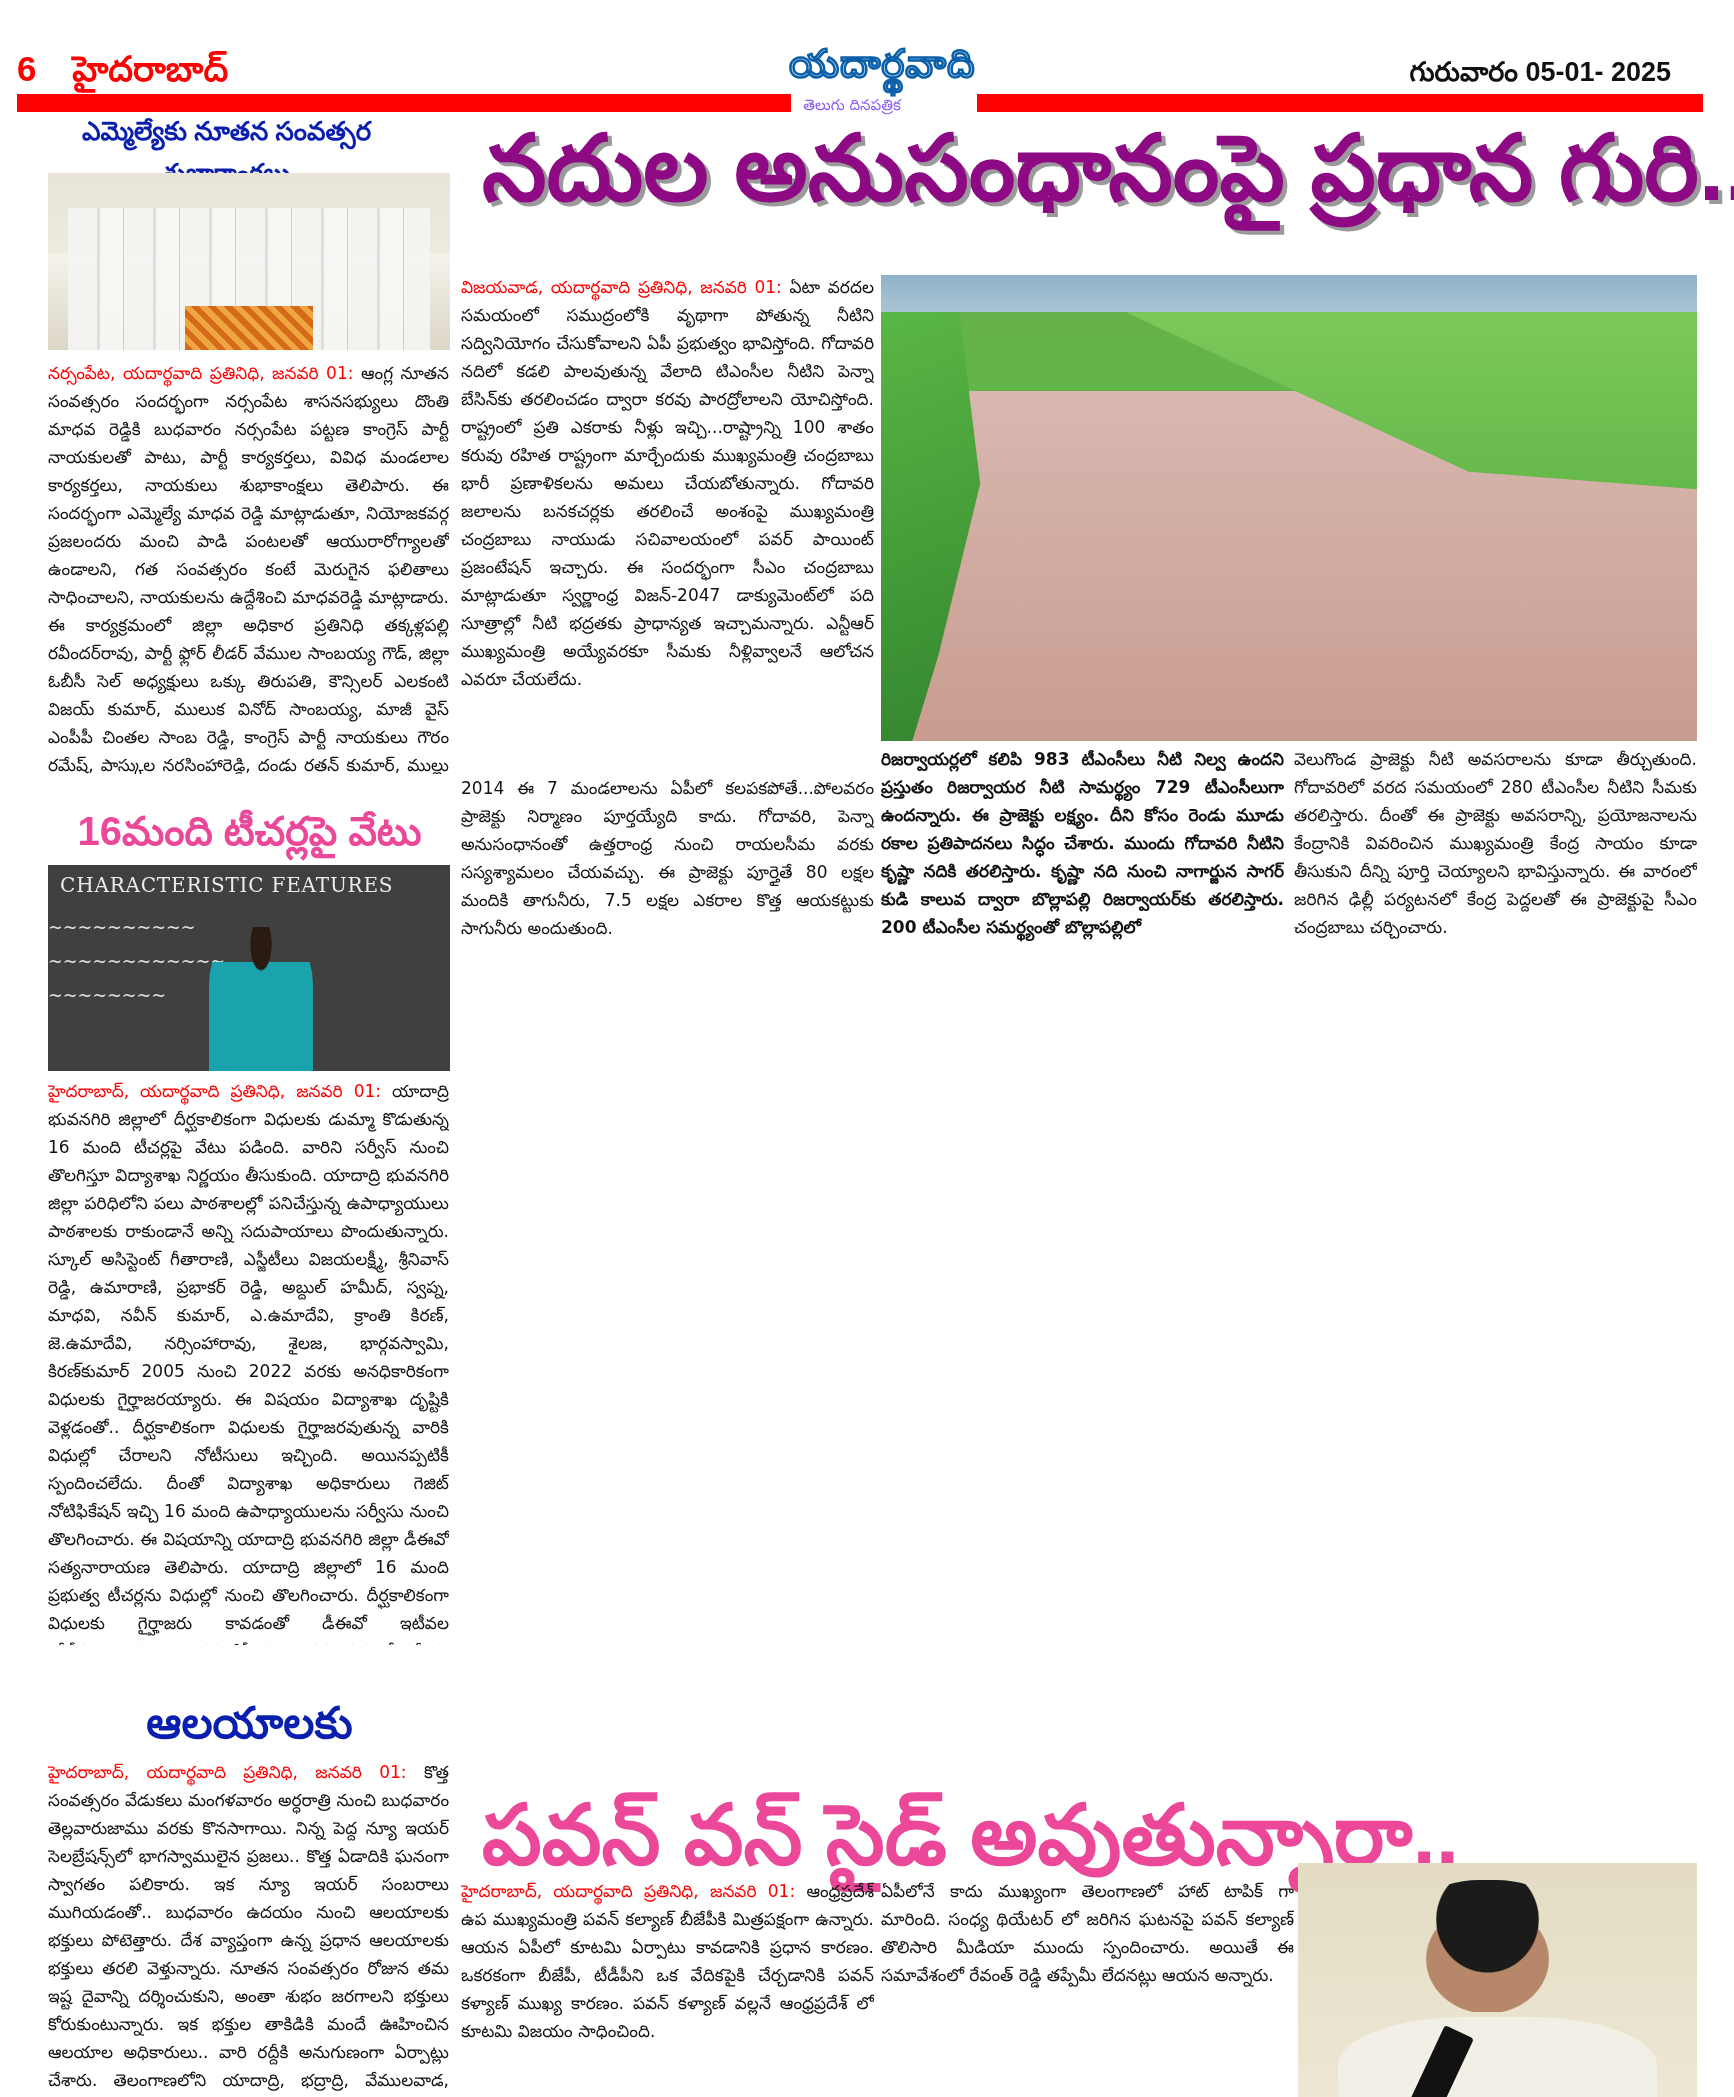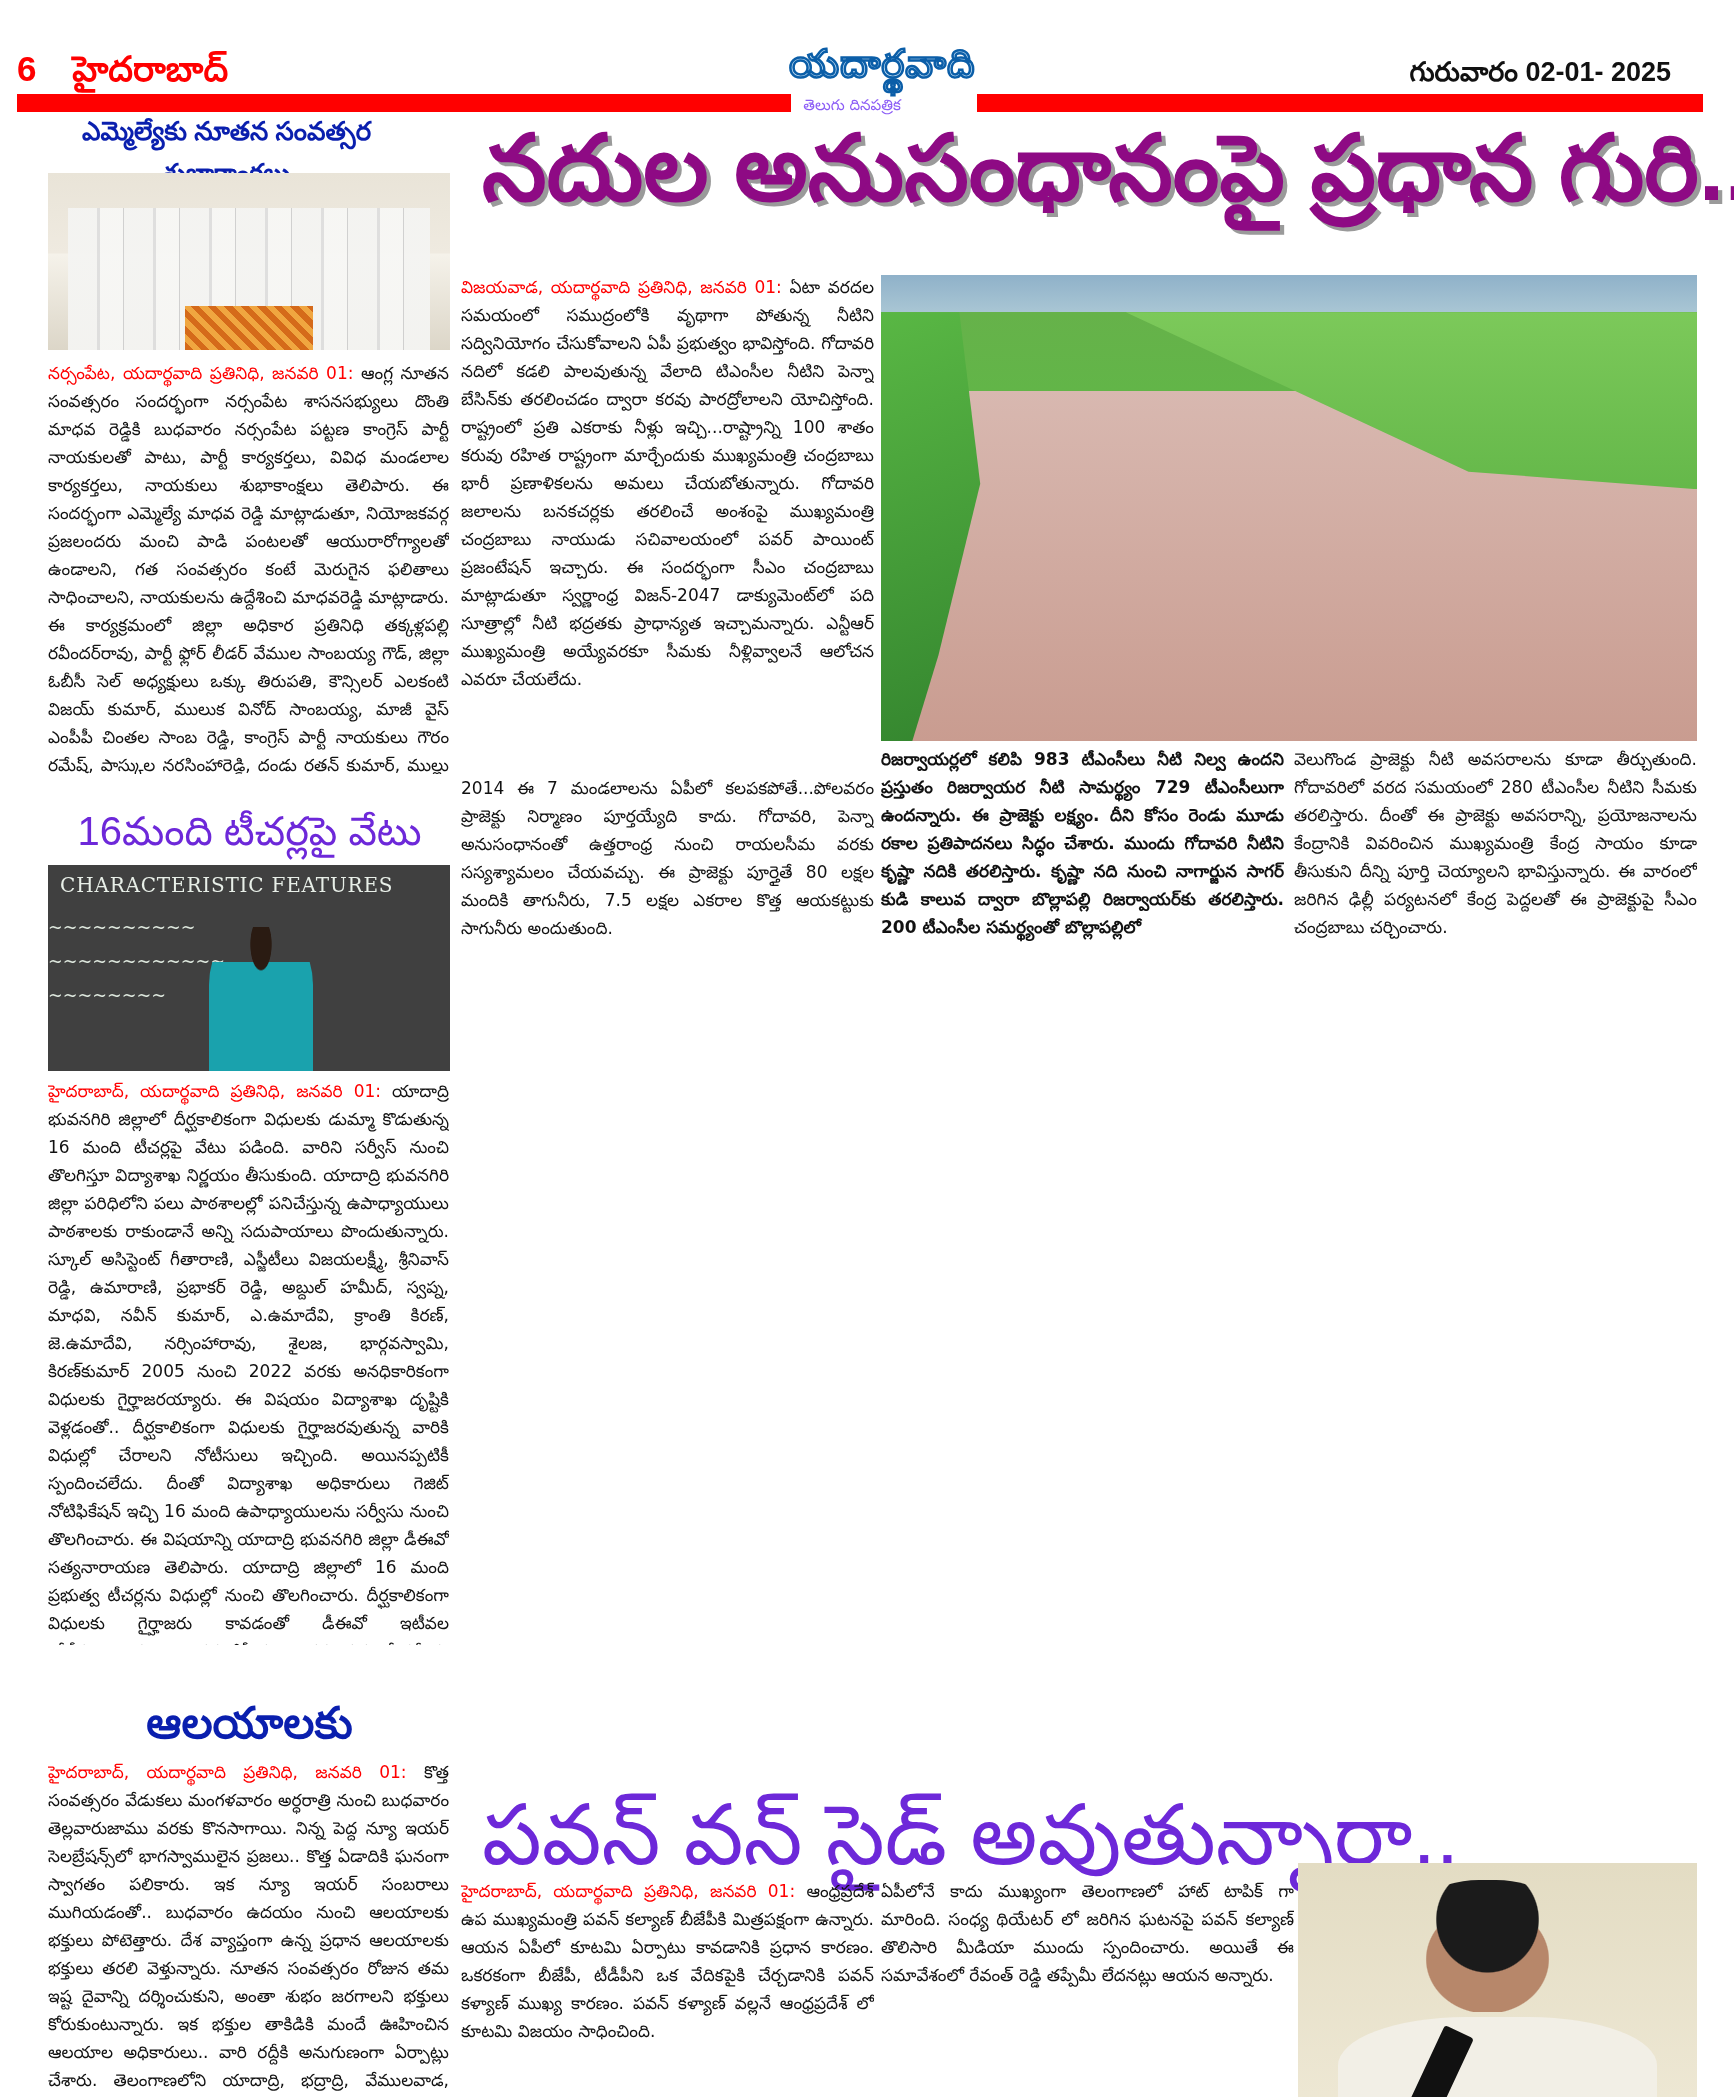--- a/index.html
+++ b/index.html
@@ -8,21 +8,21 @@
   .redbar{background:#ff0000;height:17.6px;}
   .pageno{left:17px;top:49px;font-size:35px;font-weight:bold;color:#ff0000;font-family:"Liberation Sans",sans-serif;}
   .logo{left:789px;top:42px;width:126px;text-align:center;}
   .logo-main{font-size:39px;font-weight:bold;color:#1f86d0;letter-spacing:0.8px;font-family:"Liberation Sans",sans-serif;
     -webkit-text-stroke:1.3px #0b5ea8;color:#cfe8fa;text-align:right;}
   .logo-sub{font-size:15px;color:#8b5cf6;text-align:center;}
   .dateline{right:63px;top:57px;font-size:27px;font-weight:bold;color:#111;font-family:"Liberation Sans",sans-serif;}
   .body-text{font-size:17px;line-height:28px;text-align:justify;font-family:"DejaVu Sans",sans-serif;color:#111;}
   .dateline-red{color:#ff0000;}
   .hl-blue{color:#0a1fae;font-weight:bold;text-align:center;font-family:"Liberation Sans",sans-serif;}
-  .hl-red{color:#6d28d9;font-weight:normal;text-align:center;font-family:"Liberation Sans",sans-serif;}
+  .hl-red{color:#ec4899;font-weight:bold;text-align:center;font-family:"Liberation Sans",sans-serif;}
   .hl-purple{color:#8e0a84;font-weight:bold;font-family:"Liberation Sans",sans-serif;text-shadow:4.2px 4.2px 0 #9a9a9a;}
   .photo{overflow:hidden;}
   
   .ph-group{background:linear-gradient(180deg,#e9e4d8 0%,#efeae0 45%,#f5f2ea 46%,#dcd6c8 100%);}
   .ph-group .table{position:absolute;left:34%;bottom:0;width:32%;height:25%;background:repeating-linear-gradient(45deg,#d56a1a 0 5.9px,#f0a640 5.9px 11.7px);}
   .ph-group .people{position:absolute;left:5%;right:5%;top:20%;bottom:0;
     background:repeating-linear-gradient(90deg,#f4f4f2 0 29px,#dedede 29px 32px,#f7f7f5 32px 55px,#cfcfcf 55px 56px);opacity:.95;}
   .ph-board{background:#404040;}
   .ph-board .chalk{position:absolute;left:3%;top:4%;color:#e8efe8;font-family:"DejaVu Serif",serif;font-size:20px;letter-spacing:0.8px;}
   .ph-board .chalk2{position:absolute;left:0;top:22%;color:#dfe9df;font-family:"DejaVu Serif",serif;font-style:italic;font-size:17.6px;line-height:34px;}
@@ -39,21 +39,21 @@
 <body>
 
 <div class="abs pageno">
   <span>6</span>
   <span style="margin-left:26px">హైదరాబాద్</span>
 </div>
 <div class="abs logo">
   <div class="logo-main">యదార్థవాది</div>
   <div class="logo-sub">తెలుగు దినపత్రిక</div>
 </div>
-<div class="abs dateline">గురువారం 02-01- 2025</div>
+<div class="abs dateline">గురువారం 05-01- 2025</div>
 <div class="abs redbar" style="left:17px;top:94px;width:774px;"></div>
 <div class="abs redbar" style="left:977px;top:94px;width:726px;"></div>
 
 <div class="abs hl-blue" style="left:17px;top:110px;width:419px;font-size:26px;line-height:42px;">
   <div>ఎమ్మెల్యేకు నూతన సంవత్సర శుభాకాంక్షలు</div>
   <div>తెలిపిన కాంగ్రెస్ పార్టీ నాయకులు</div>
 </div>
 <div class="abs photo ph-group" style="left:48px;top:173px;width:402px;height:177px;">
   <div class="people"></div>
   <div class="table"></div>

